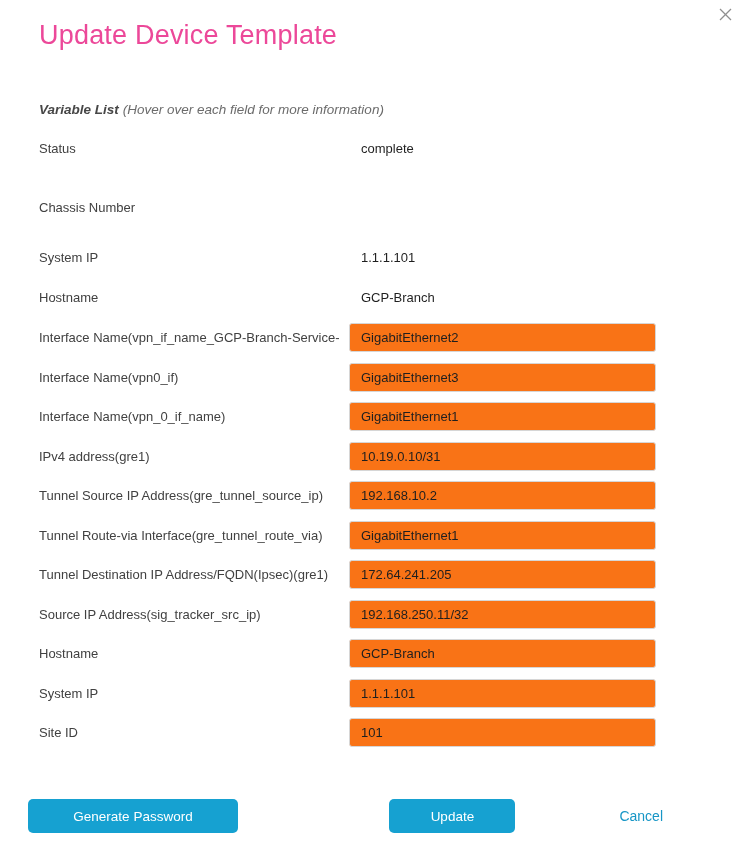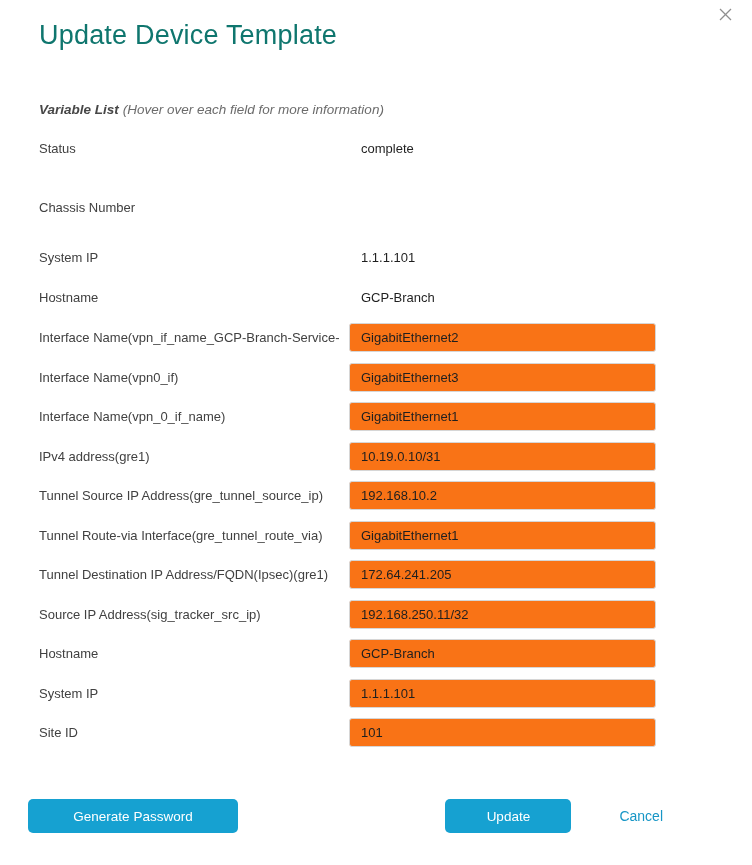--- a/index.html
+++ b/index.html
@@ -14,21 +14,21 @@
   .close-btn {
     position: absolute; top: 4px; right: 17px;
     width: 20px; height: 20px;
     display: flex; align-items: center; justify-content: center;
     cursor: pointer; background: none; border: none;
   }
   .close-btn svg { display: block; }
 
   .modal-title {
     position: absolute; top: 20px; left: 39px;
-    font-size: 27px; font-weight: 400; color: #0f766e;
+    font-size: 27px; font-weight: 400; color: #ec4899;
     letter-spacing: 0.2px;
   }
 
   .section-heading {
     position: absolute; top: 102px; left: 39px;
     font-size: 13.5px; color: #6b6b6b; font-style: italic;
   }
   .section-heading b { color: #474747; font-weight: 700; margin-right: 4px; }
 
   .rows { position: absolute; top: 139px; left: 39px; right: 96px; }
@@ -67,21 +67,21 @@
     padding: 0 89px 0 28px;
   }
   .btn {
     border: none; border-radius: 5px;
     background: #16a1d1; color: #ffffff;
     font-family: "Liberation Sans", "DejaVu Sans", sans-serif;
     font-size: 13.5px; height: 34px; cursor: pointer;
   }
   .btn-generate { width: 210px; }
   .btn-update { width: 126px; }
-  .footer-right { display: flex; align-items: center; }
+  .footer-right { display: flex; align-items: center; gap: 56px; }
   .link-cancel {
     color: #1796c6; font-size: 14px; cursor: pointer;
     background: none; border: none;
     font-family: "Liberation Sans", "DejaVu Sans", sans-serif;
     margin-left: 48px;
   }
 </style>
 </head>
 <body>
 

